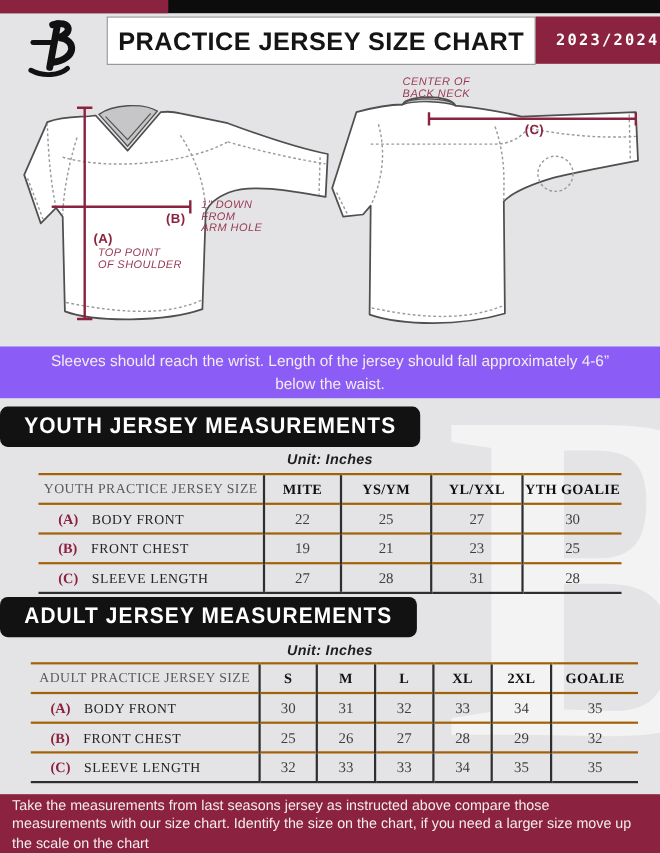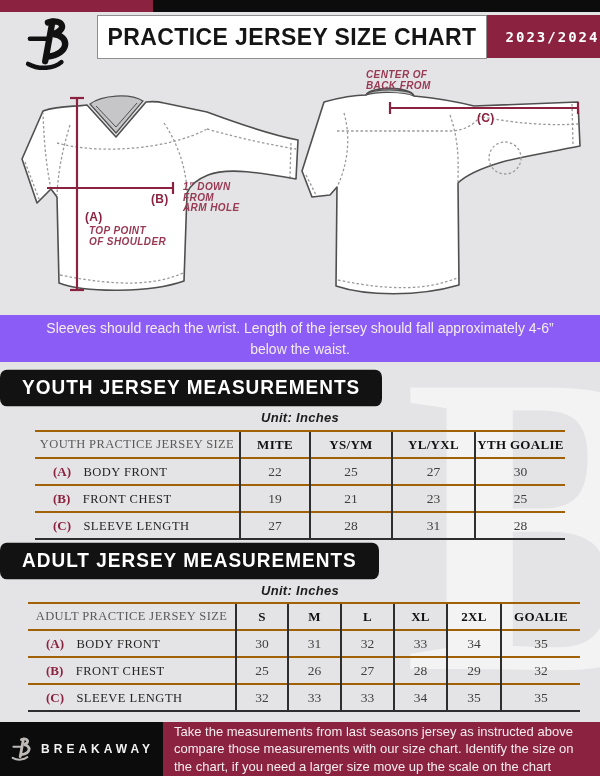--- a/index.html
+++ b/index.html
@@ -27,21 +27,21 @@
     font-family:"DejaVu Sans Mono",monospace;font-size:14px;font-weight:700;letter-spacing:2px;
   }
   
   .diagram{position:absolute;left:0;top:85px;width:600px;height:230px;}
   .jersey-svg{position:absolute;top:0;}
   .mkey{
     position:absolute;color:#8B2340;font-weight:800;font-size:12px;letter-spacing:.3px;
   }
   .mdesc{
     position:absolute;color:#993A54;font-style:italic;font-size:10px;
-    line-height:10.5px;letter-spacing:.4px;font-weight:700;white-space:nowrap;
+    line-height:10.5px;letter-spacing:.4px;font-weight:400;white-space:nowrap;
   }
   
   .notice-bar{
     position:absolute;left:0;top:315px;width:600px;height:47px;background:#8b5cf6;
     display:flex;align-items:center;justify-content:center;
   }
   .notice-bar p{
     margin:0;width:510px;text-align:center;color:#F4ECEF;font-size:14px;line-height:1.45;
   }
   
@@ -163,21 +163,21 @@
     </div>
     <div class="mkey" style="left:151px;top:107px">(B)</div>
     <div class="mdesc" style="left:183px;top:97px">
       <div>1" DOWN</div>
       <div>FROM</div>
       <div>ARM HOLE</div>
     </div>
     <div class="mkey" style="left:477px;top:26px">(C)</div>
     <div class="mdesc" style="left:366px;top:-15px">
       <div>CENTER OF</div>
-      <div>BACK FROM</div>
+      <div>BACK NECK</div>
     </div>
   </div>
 
   <div class="notice-bar">
     <p>Sleeves should reach the wrist. Length of the jersey should fall approximately 4-6” below the waist.</p>
   </div>
 
   <div class="watermark">B</div>
 
   <div class="section-title z1" style="top:371px">
@@ -292,27 +292,16 @@
       <td>33</td>
       <td>33</td>
       <td>34</td>
       <td>35</td>
       <td>35</td>
     </tr>
   </tbody>
     </table>
 
   <div class="footer">
-    <div class="footer-brand">
-      <svg width="24" height="27" viewBox="0 0 60 64" aria-hidden="true">
-        <g fill="none" stroke="#bdb9b6" stroke-linecap="round">
-          <path d="M31,7 C48,2 53,15 37,20 C56,22 55,42 31,45" stroke-width="7"></path>
-          <path d="M36,6 L28,50" stroke-width="7"></path>
-          <path d="M11,25 H33" stroke-width="5"></path>
-          <path d="M9,53 C22,60 38,58 46,51" stroke-width="5"></path>
-        </g>
-      </svg>
-      <span class="brand-text">BREAKAWAY</span>
-    </div>
     <div class="footer-note">Take the measurements from last seasons jersey as instructed above compare those measurements with our size chart. Identify the size on the chart, if you need a larger size move up the scale on the chart</div>
   </div>
 
 </div>
 
 </body></html>

